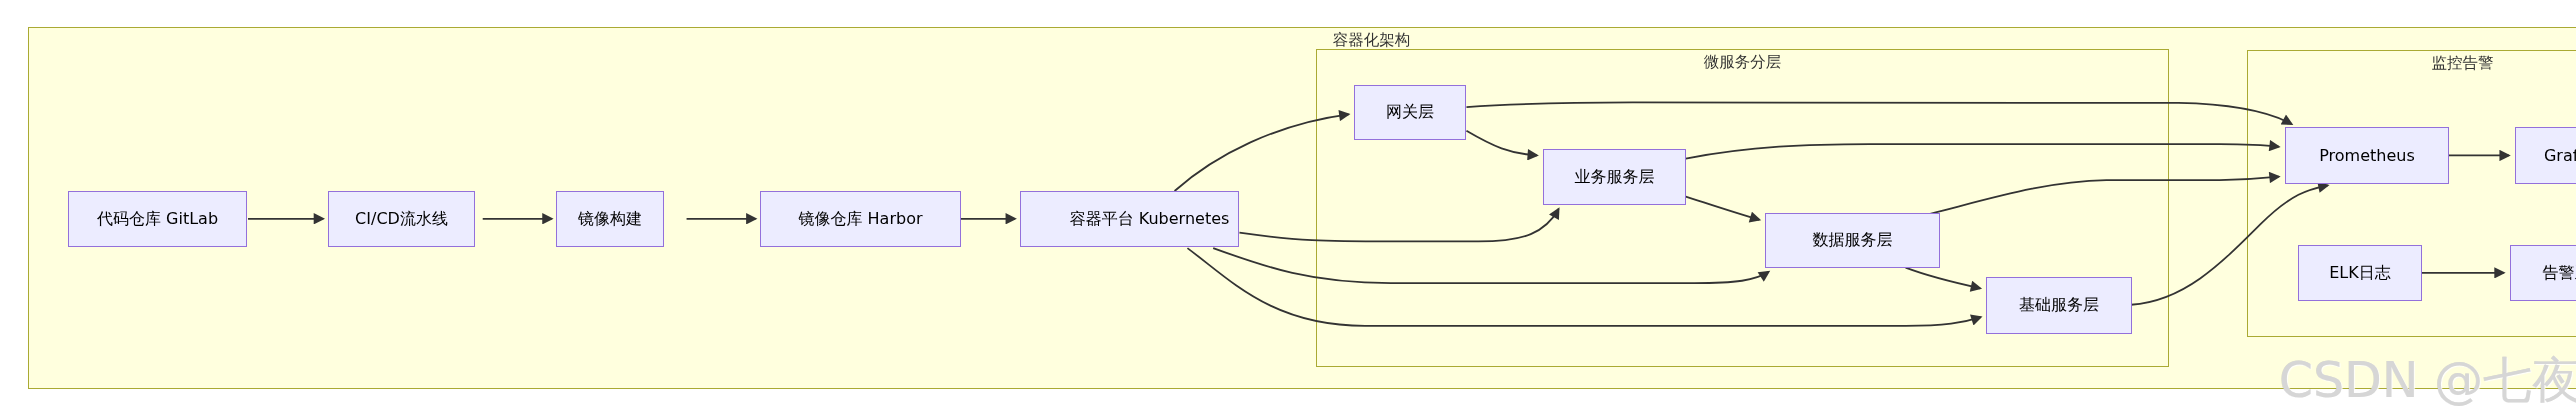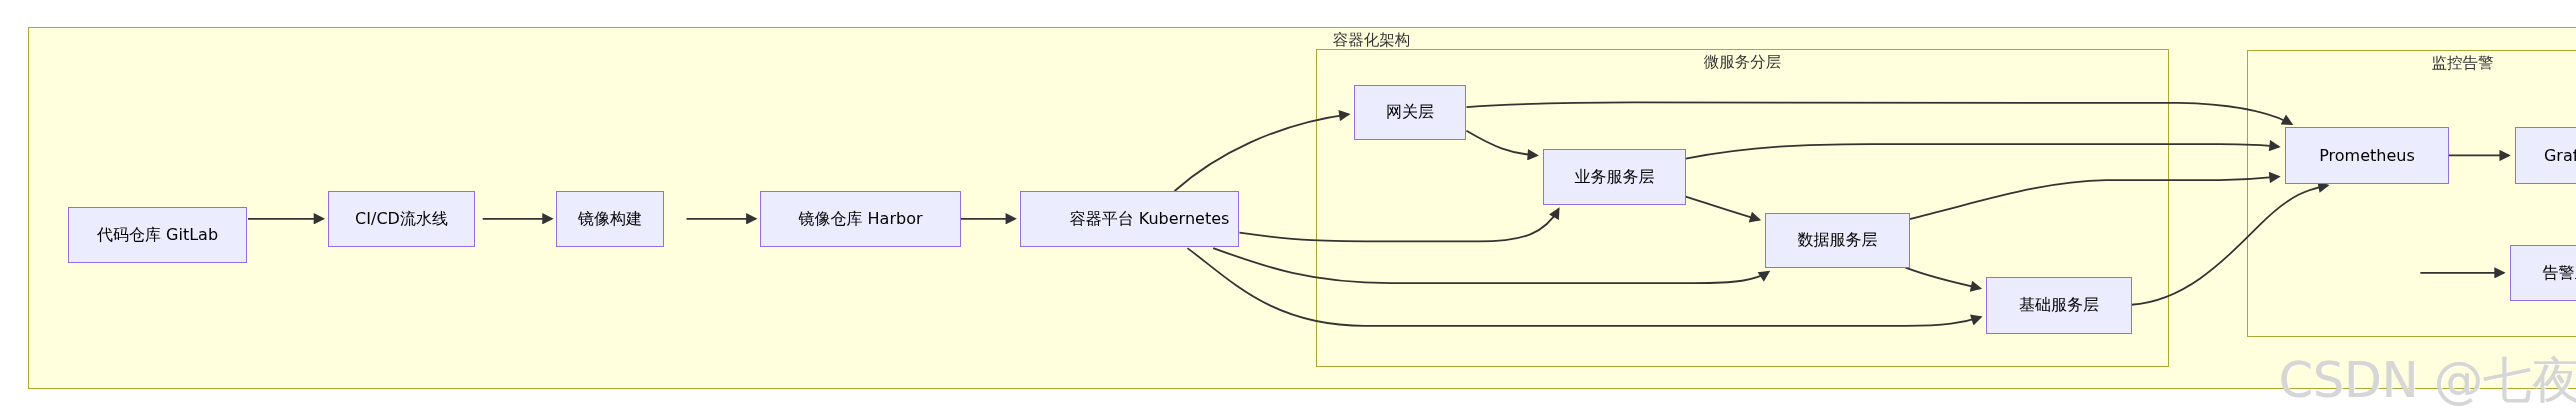--- a/index.html
+++ b/index.html
@@ -102,29 +102,30 @@
     <path class="edge" marker-end="url(#arrow)" d="M 3273 382 C 3330 400, 3365 412, 3416 427"></path>
     <path class="edge" marker-end="url(#arrow)" d="M 3700 520 C 3745 537, 3785 547, 3845 560"></path>
     <path class="edge" marker-end="url(#arrow)" d="M 2847 208 C 2960 200, 3060 199, 3170 199 L 4230 200 C 4330 202, 4400 214, 4450 241"></path>
     <path class="edge" marker-end="url(#arrow)" d="M 3273 308 C 3400 284, 3510 280, 3630 280 L 4310 280 C 4370 280, 4400 282, 4425 285"></path>
     <path class="edge" marker-end="url(#arrow)" d="M 3705 426 C 3840 394, 3960 352, 4090 350 L 4310 350 C 4360 349, 4395 346, 4425 343"></path>
     <path class="edge" marker-end="url(#arrow)" d="M 4138 592 C 4240 585, 4310 515, 4390 435 C 4450 376, 4482 368, 4520 360"></path>
     <path class="edge" marker-end="url(#arrow)" d="M 4727 302 L 4872 302"></path>
     <path class="edge" marker-end="url(#arrow)" d="M 4700 530 L 4862 530"></path>
   </svg>
 
-  <div class="node" style="left:68px; top:191px; width:179px; height:56px;margin-top:16px;">代码仓库 GitLab</div>
+  <div class="node" style="left:68px; top:191px; width:179px; height:56px;">代码仓库 GitLab</div>
   <div class="node" style="left:328px; top:191px; width:147px; height:56px;">CI/CD流水线</div>
   <div class="node" style="left:556px; top:191px; width:108px; height:56px;">镜像构建</div>
   <div class="node" style="left:760px; top:191px; width:201px; height:56px;">镜像仓库 Harbor</div>
   <div class="node" style="left:1020px; top:191px; width:219px; height:56px;padding-left:40px;">容器平台 Kubernetes</div>
   <div class="node" style="left:1354px; top:85px; width:112px; height:55px;">网关层</div>
   <div class="node" style="left:1543px; top:149px; width:143px; height:56px;">业务服务层</div>
-  <div class="node" style="left:1765px; top:213px; width:145px; height:55px;">数据服务层</div>
+  <div class="node" style="left:1765px; top:213px; width:175px; height:55px;">数据服务层</div>
   <div class="node" style="left:1986px; top:277px; width:146px; height:57px;font-family:Liberation Mono, monospace;">基础服务层</div>
   <div class="node" style="left:2285px; top:127px; width:164px; height:57px;">Prometheus</div>
   <div class="node" style="left:2515px; top:127px; width:122px; height:57px;">Grafana</div>
+  <div class="node" style="left:2298px; top:245px; width:124px; height:56px;">ELK日志</div>
   <div class="node" style="left:2510px; top:245px; width:129px; height:56px;">告警系统</div>
 
   <div class="watermark">CSDN @七夜zippoe</div>
 
 </div>
 
 
 </body></html>

